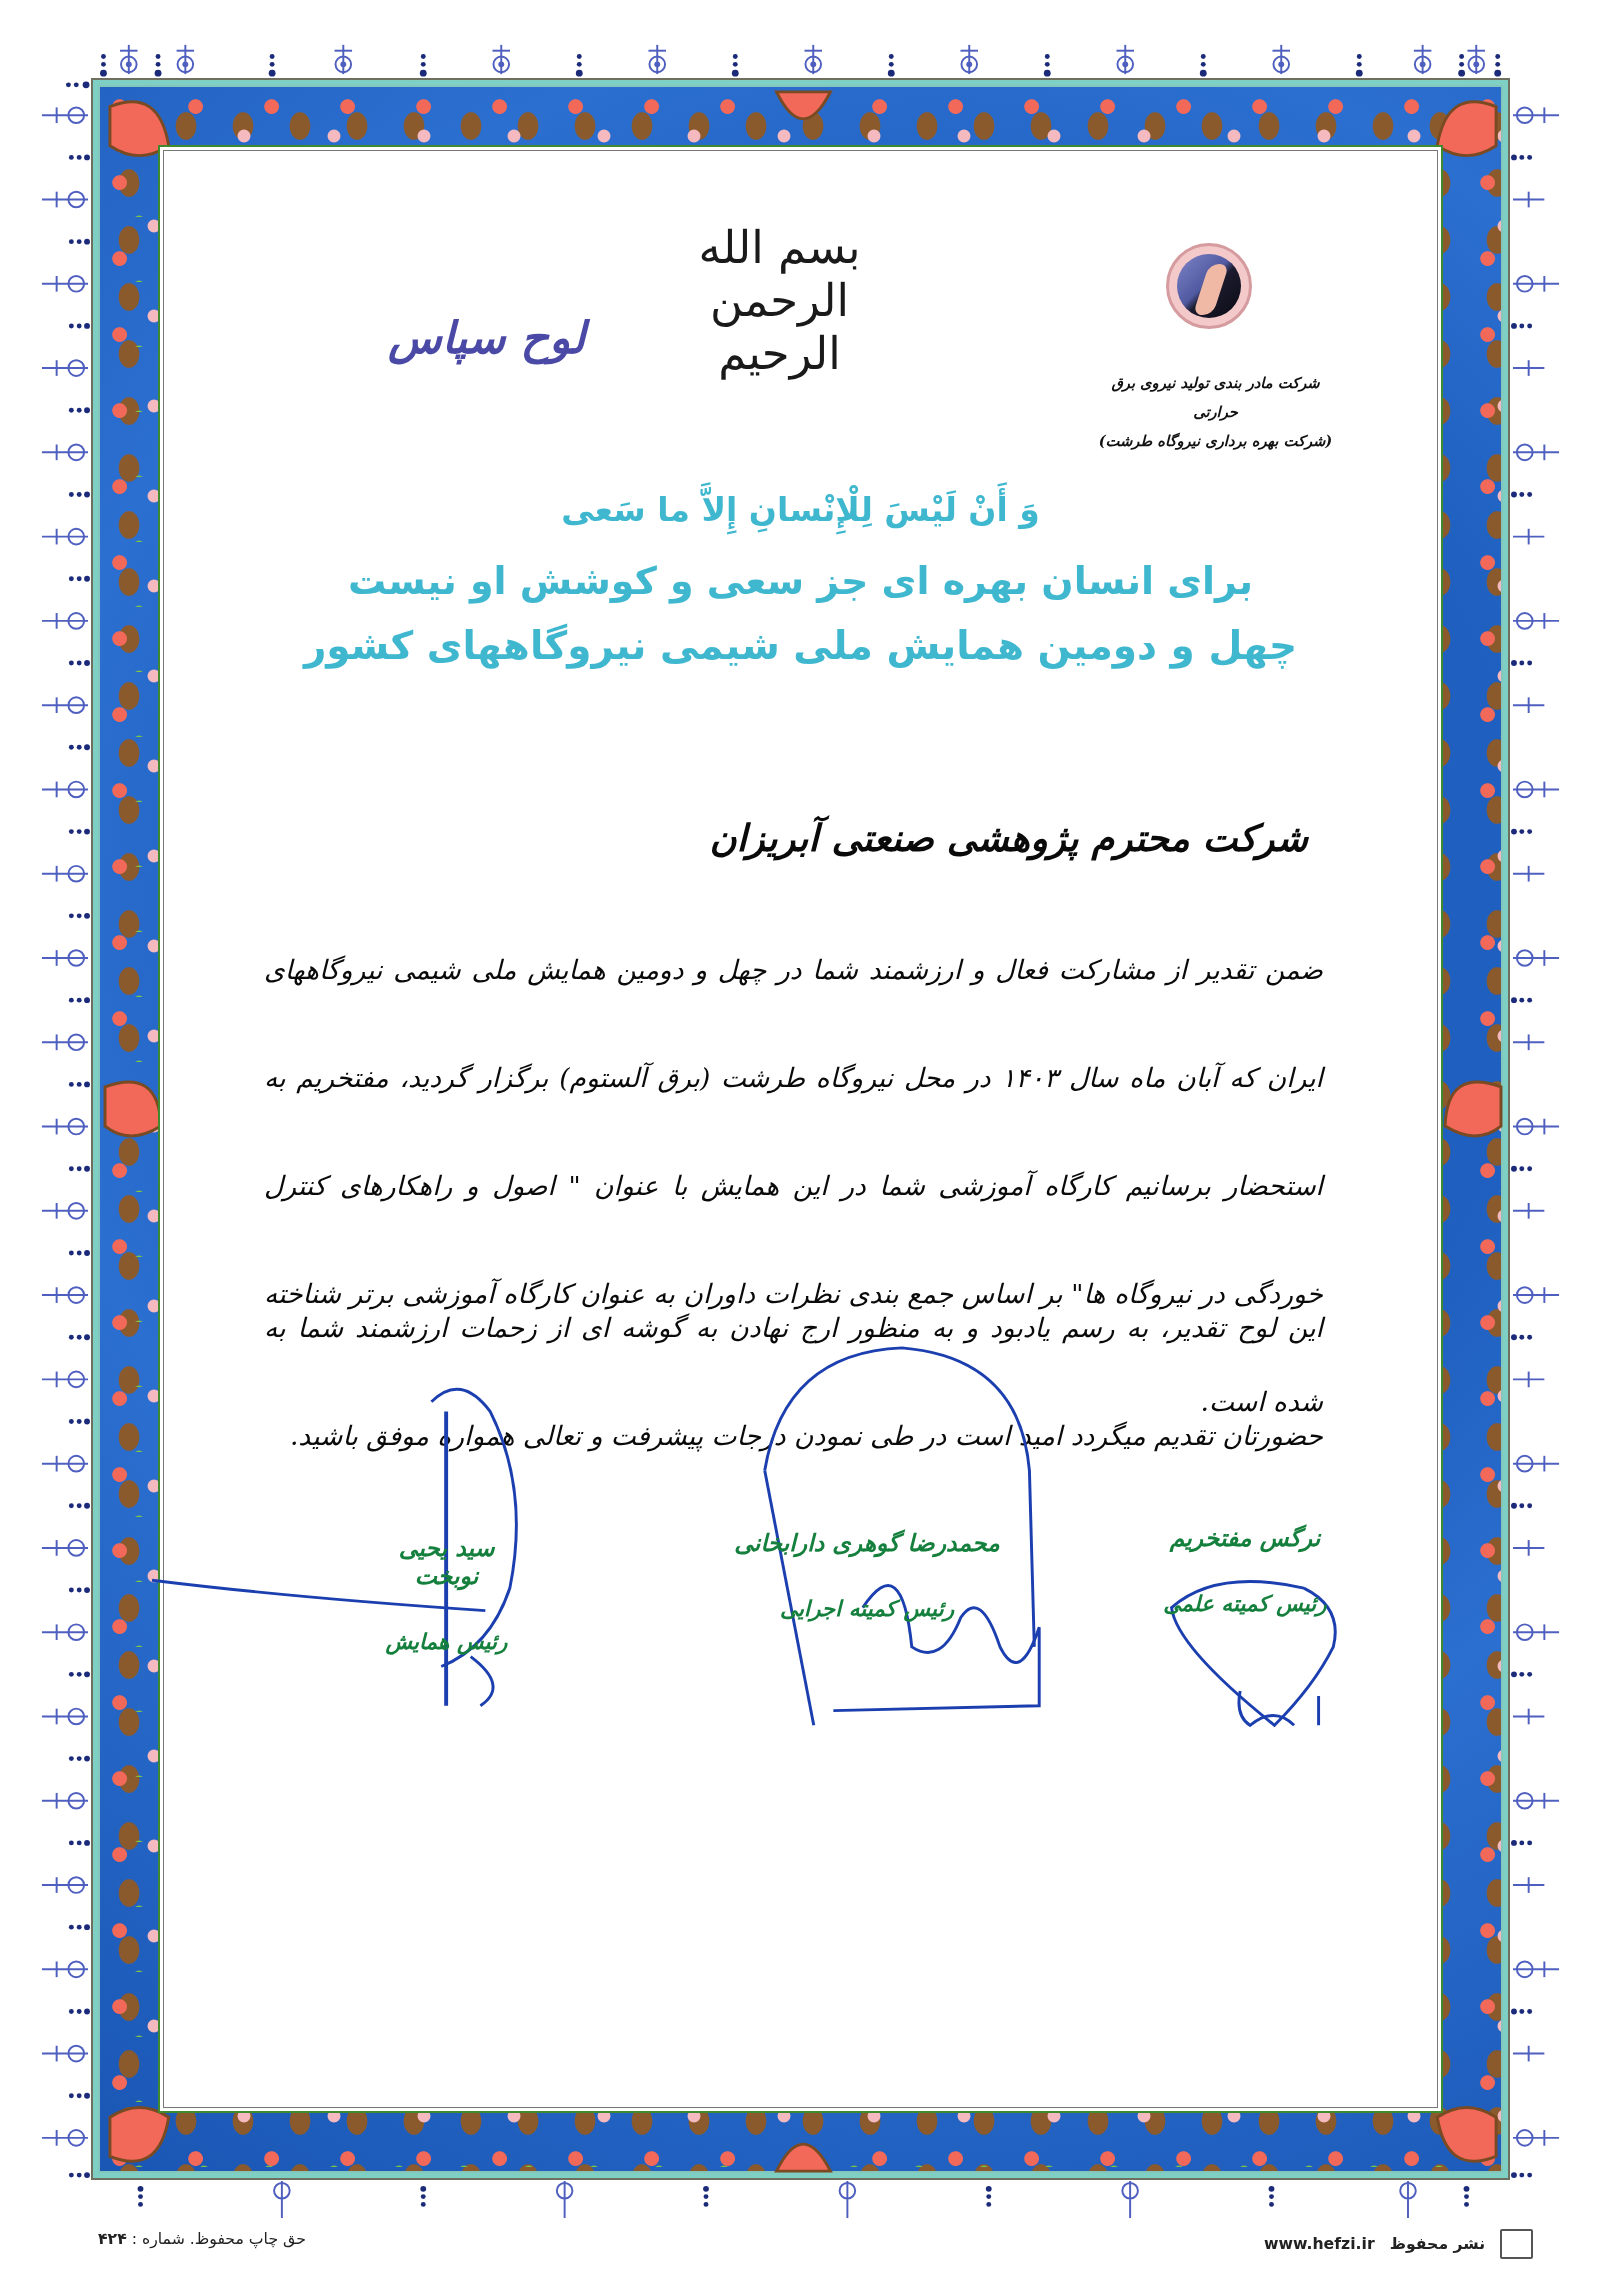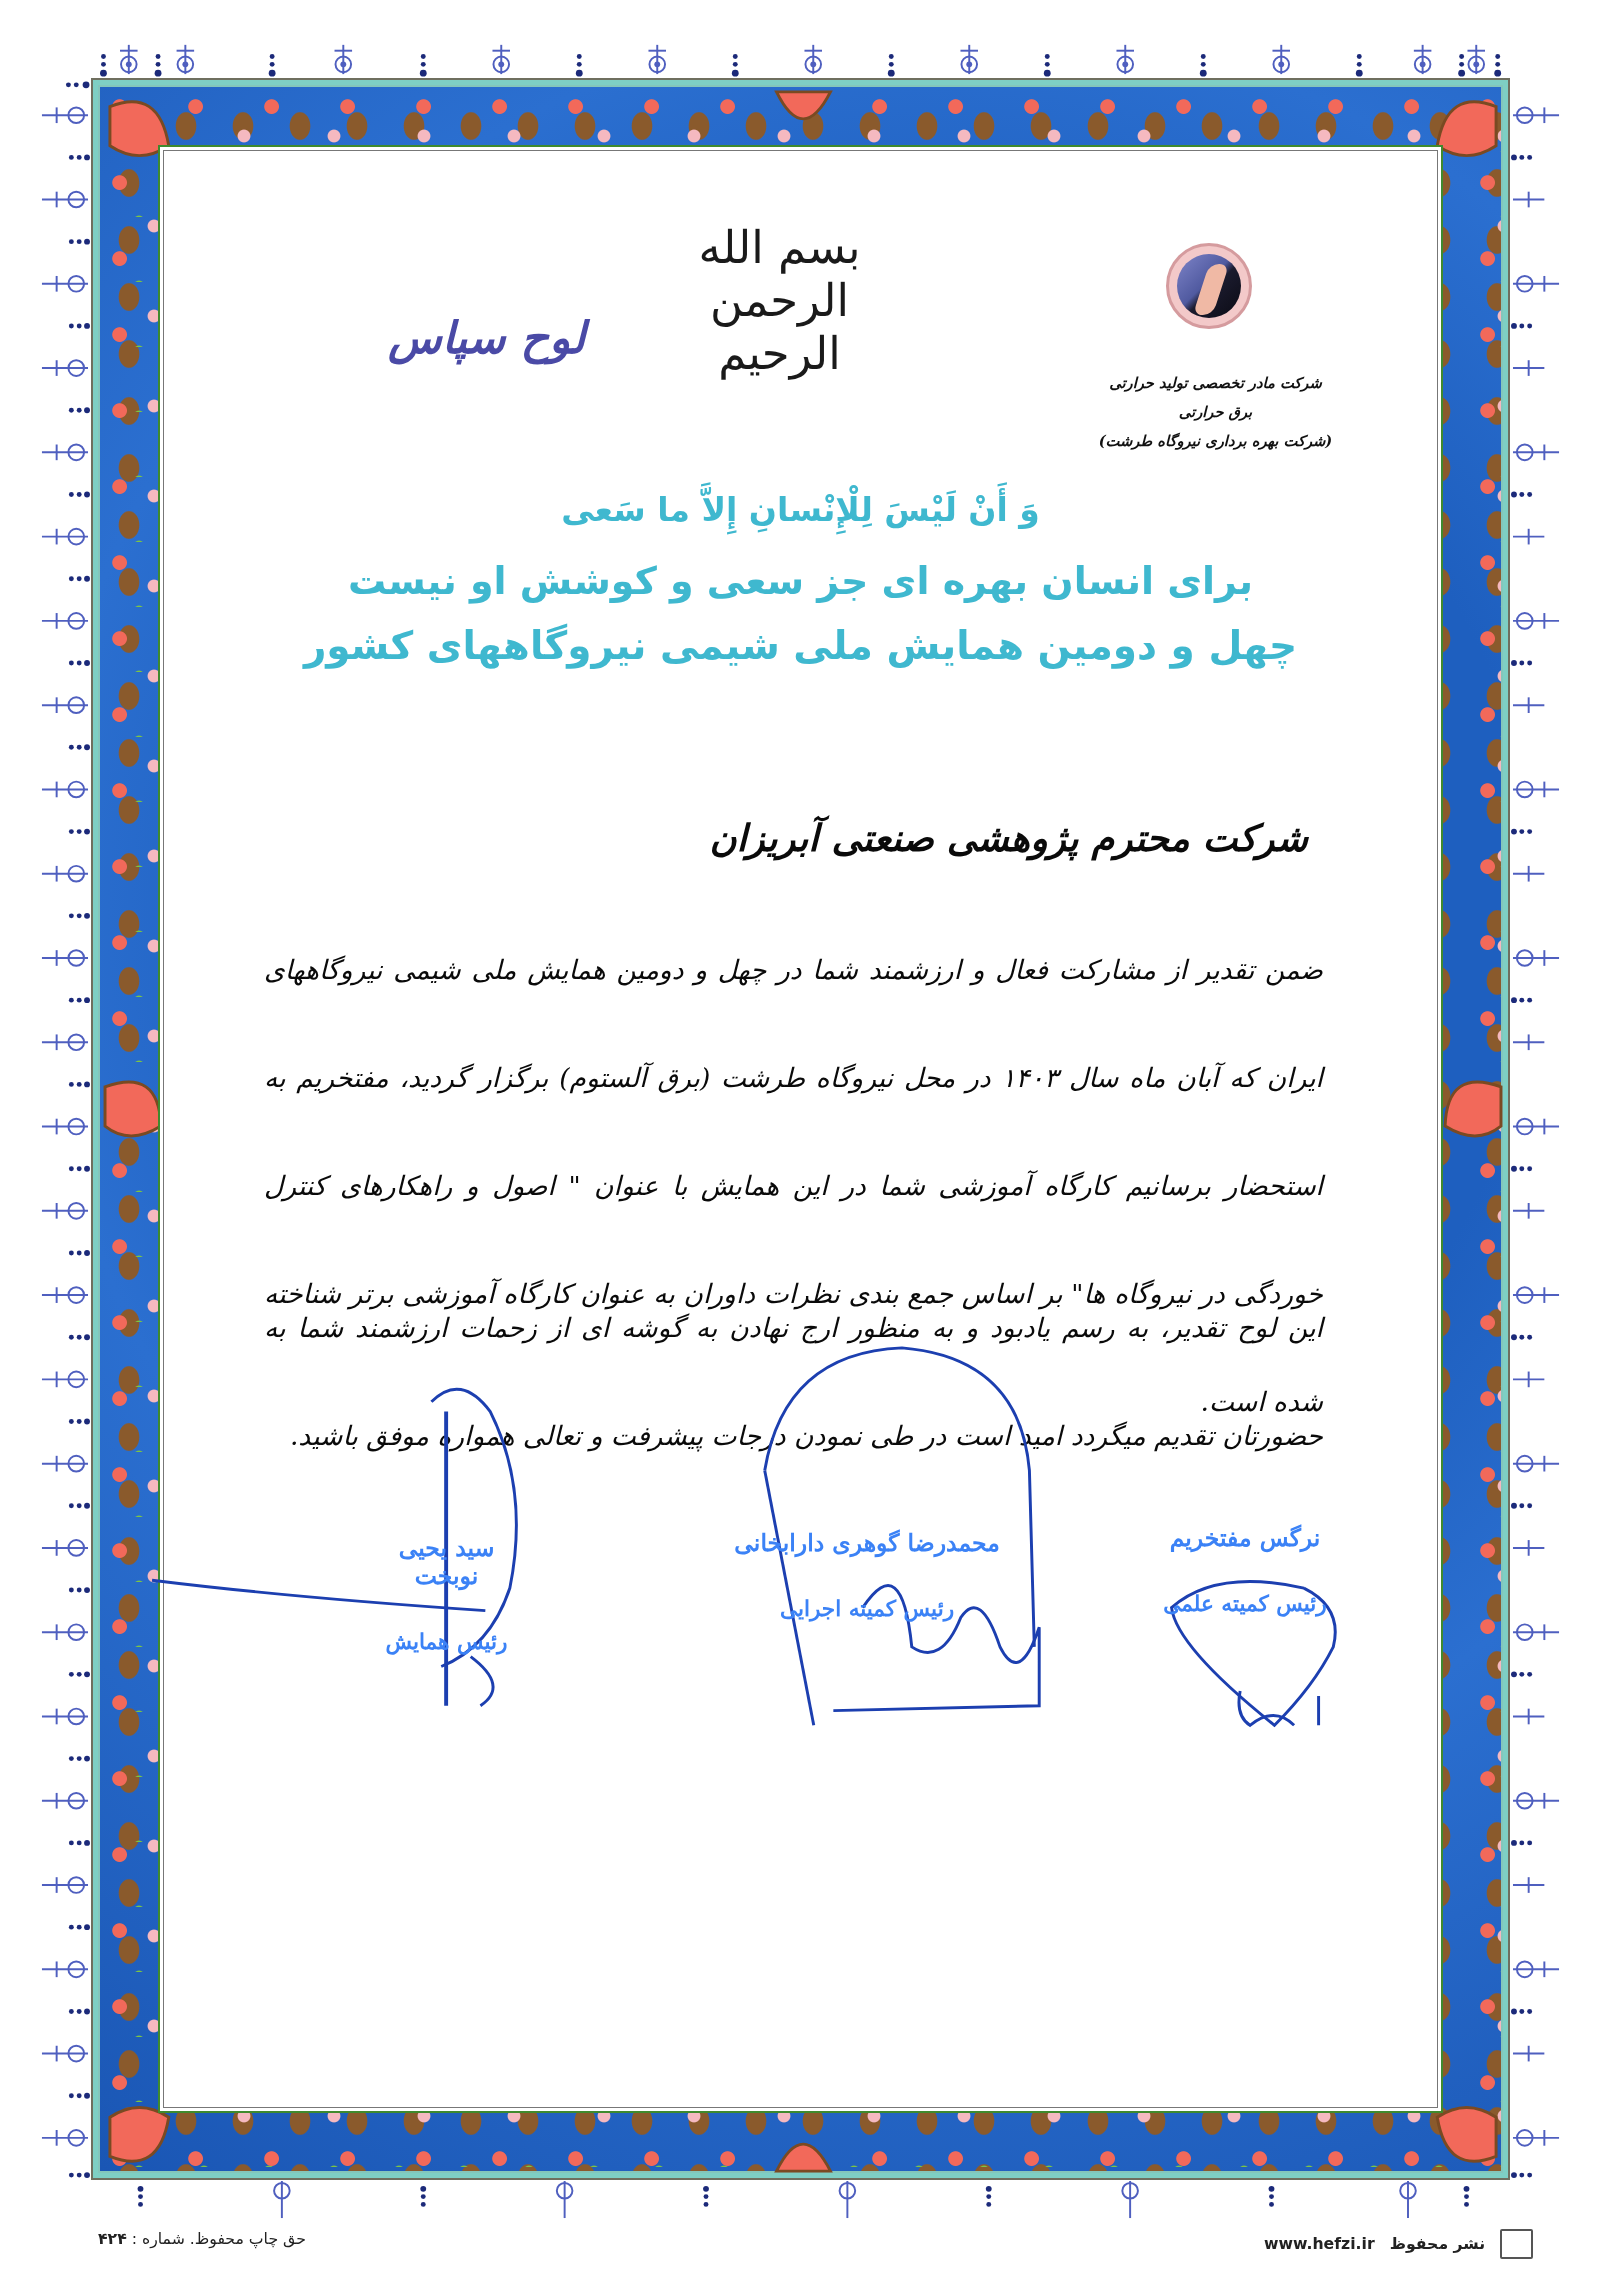--- a/index.html
+++ b/index.html
@@ -25,21 +25,21 @@
   .company{left:1098px;top:368px;width:235px;text-align:center;font-size:14.7px;line-height:29px;color:#111;font-style:italic;font-weight:bold;}
   .lohsepas{left:353px;top:312px;font-size:44px;color:#4a4aa6;font-weight:bold;font-style:italic;margin-left:35px;}
   .verse{left:294px;width:1013px;text-align:center;color:#3fb8cf;font-family:"DejaVu Sans",sans-serif;font-weight:bold;}
   .v1{top:490px;font-size:33px;}
   .v2{top:559px;font-size:38px;}
   .v3{top:623px;font-size:39px;}
   .recipient{right:294px;top:784px;font-size:37px;font-weight:bold;font-style:italic;color:#0a0a0a;margin-top:32px;}
   .para{right:279px;width:1059px;font-size:26.5px;font-style:italic;color:#0a0a0a;text-align:justify;line-height:108px;}
   .p1{top:916px;}
   .p2{top:1274px;}
-  .sig{position:absolute;text-align:center;font-weight:bold;color:#3b82f6;}
+  .sig{position:absolute;text-align:center;font-style:italic;font-weight:bold;color:#15803d;}
   .sig .name{font-size:23.5px;display:block;}
   .sig .title{font-size:21.6px;display:block;margin-top:39px;}
   .footer-left{left:98px;top:2229px;font-size:15.7px;color:#222;font-family:"DejaVu Sans",sans-serif;}
   .footer-right{left:1264px;top:2229px;font-size:15.7px;color:#222;font-family:"DejaVu Sans",sans-serif;display:flex;align-items:center;gap:15px;}
   .footer-logo{width:29px;height:25.5px;border:2px solid #555;border-radius:2px;position:relative;}
   .signature-svg{position:absolute;left:0;top:0;}
 </style>
 </head>
 <body>
 
@@ -417,21 +417,21 @@
 </div>
 
 <div class="abs bismillah rtl">بسم الله الرحمن الرحیم</div>
 
 <div class="abs logo">
   <div class="logo-in">
     <div class="logo-s"></div>
   </div>
 </div>
 <div class="abs company rtl">
-  <div>شرکت مادر تخصصی تولید حرارتی برق حرارتی</div>
+  <div>شرکت مادر بندی تولید نیروی برق حرارتی</div>
   <div>(شرکت بهره برداری نیروگاه طرشت)</div>
 </div>
 
 <div class="abs lohsepas rtl">لوح سپاس</div>
 
 <div class="abs verse v1 rtl">وَ أَنْ لَيْسَ لِلْإِنْسانِ إِلاَّ ما سَعى</div>
 <div class="abs verse v2 rtl">برای انسان بهره ای جز سعی و کوشش او نیست</div>
 <div class="abs verse v3 rtl">چهل و دومین همایش ملی شیمی نیروگاههای کشور</div>
 
 <div class="abs recipient rtl">شرکت محترم پژوهشی صنعتی آبریزان</div>

